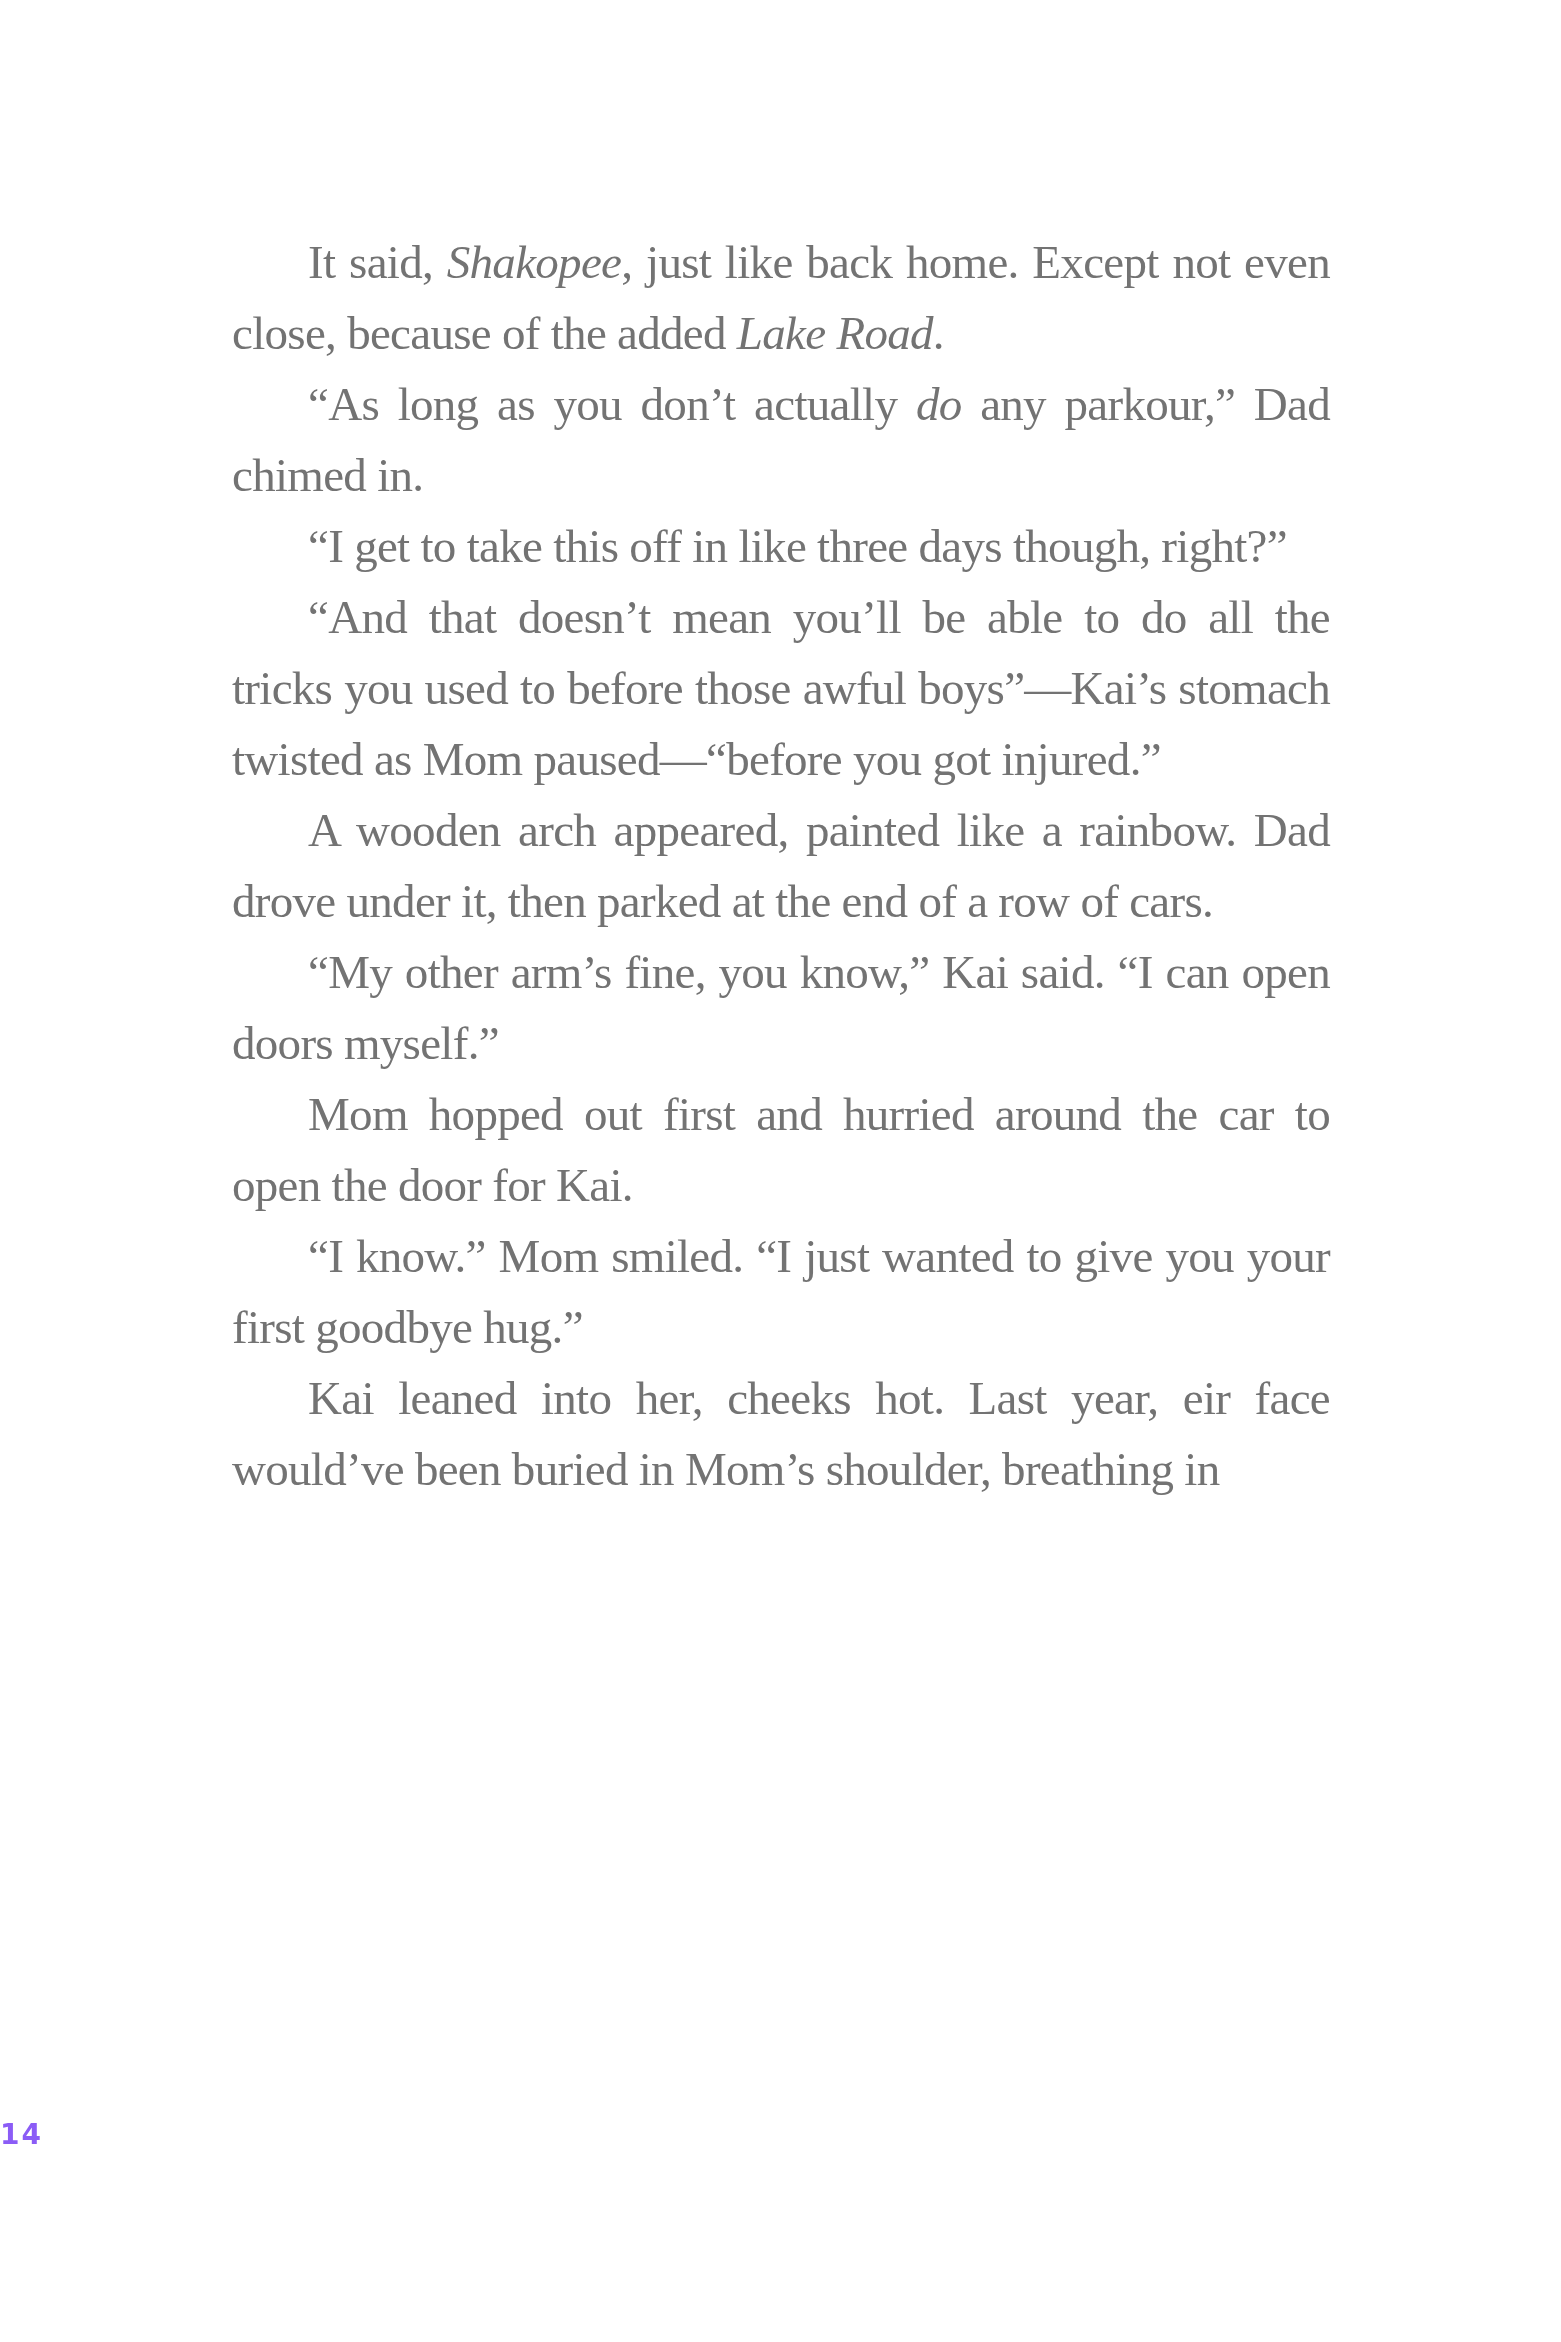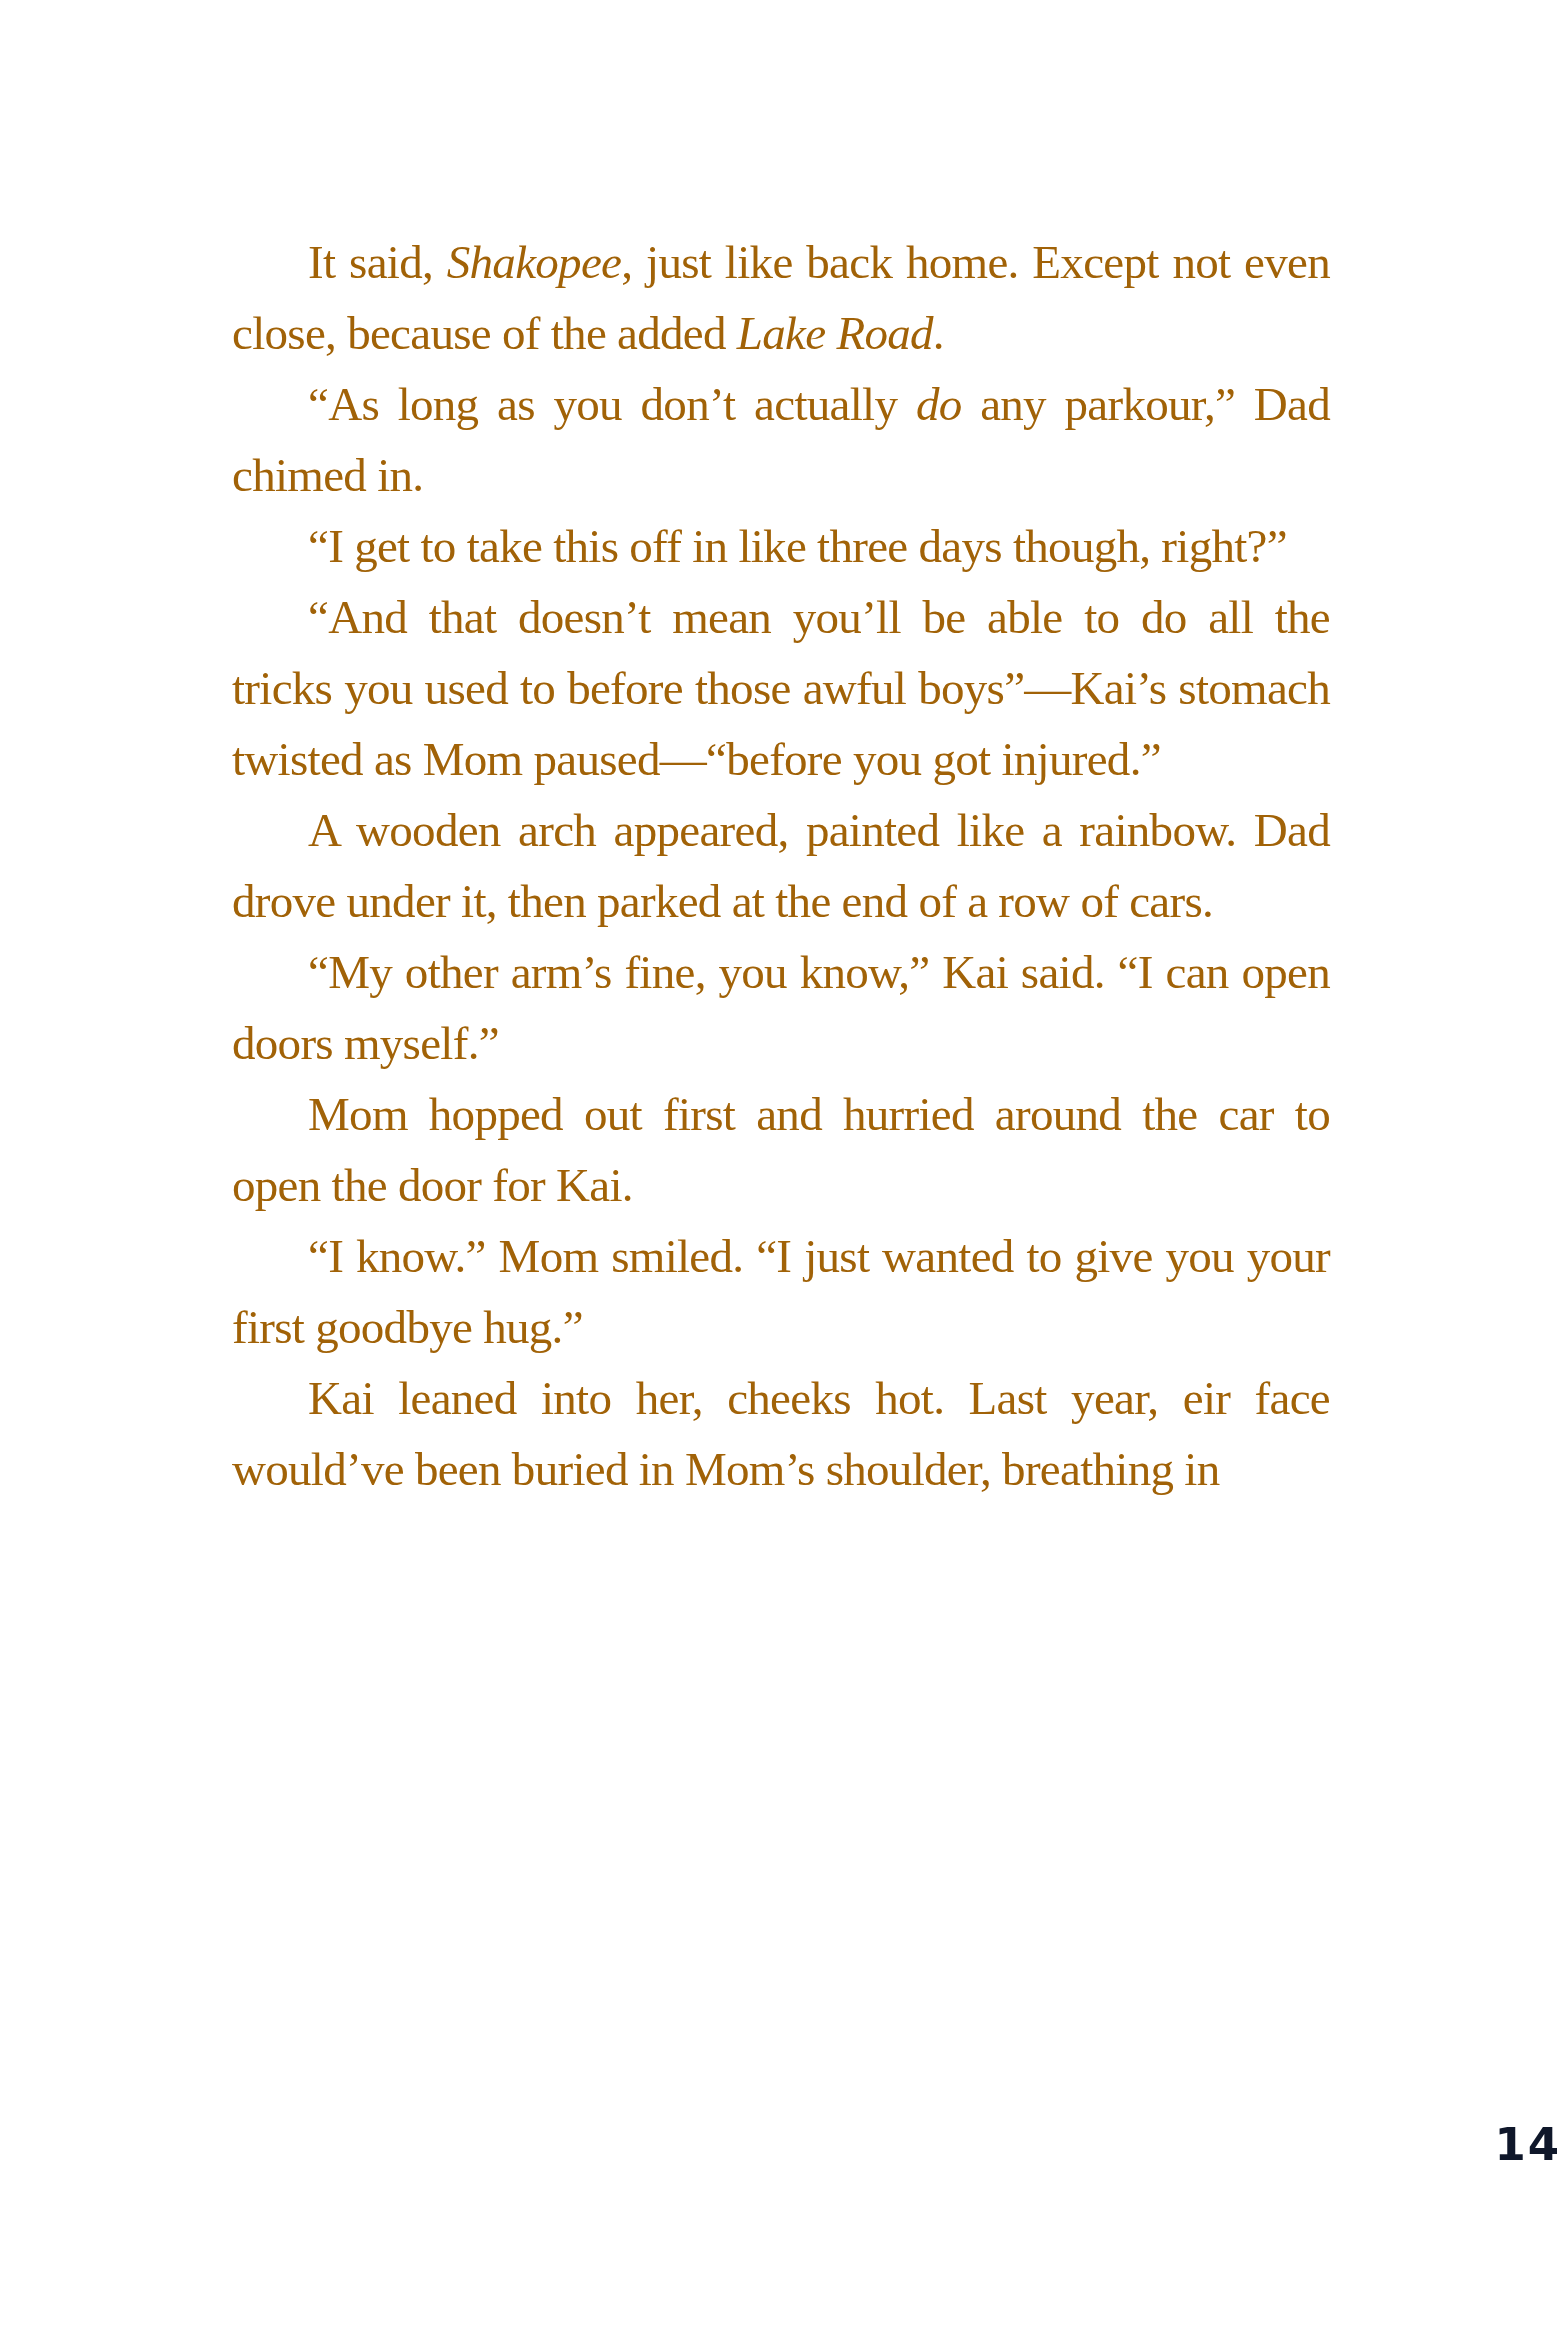--- a/index.html
+++ b/index.html
@@ -13,44 +13,44 @@
     height: 2342px;
     background: #ffffff;
     overflow: hidden;
     font-family: "Liberation Serif", serif;
   }
   .text-block {
     position: absolute;
     top: 227px;
     left: 232px;
     width: 1098px;
-    color: #a16207;
+    color: #737373;
     font-size: 47px;
     line-height: 71px;
     text-align: justify;
     letter-spacing: -0.015em;
   }
   .text-block p {
     margin: 0;
     padding: 0;
     text-indent: 76px;
   }
   .text-block em {
     font-style: italic;
   }
   .folio {
     position: absolute;
     left: 0;
     right: 0;
     top: 2118px;
-    text-align: right;
-    color: #0f172a;
+    text-align: left;
+    color: #8b5cf6;
     font-family: "DejaVu Sans", sans-serif;
     font-weight: bold;
-    font-size: 45px;
+    font-size: 28px;
     letter-spacing: 1.9px;
   }
 </style>
 </head>
 <body>
 
 <div class="page">
   <main class="text-block">
       <p><span>It said, </span><em>Shakopee</em><span>, just like back home. Except not even close, because of the added </span><em>Lake Road</em><span>.</span></p>
       <p><span>“As long as you don’t actually </span><em>do</em><span> any parkour,” Dad chimed in.</span></p>

